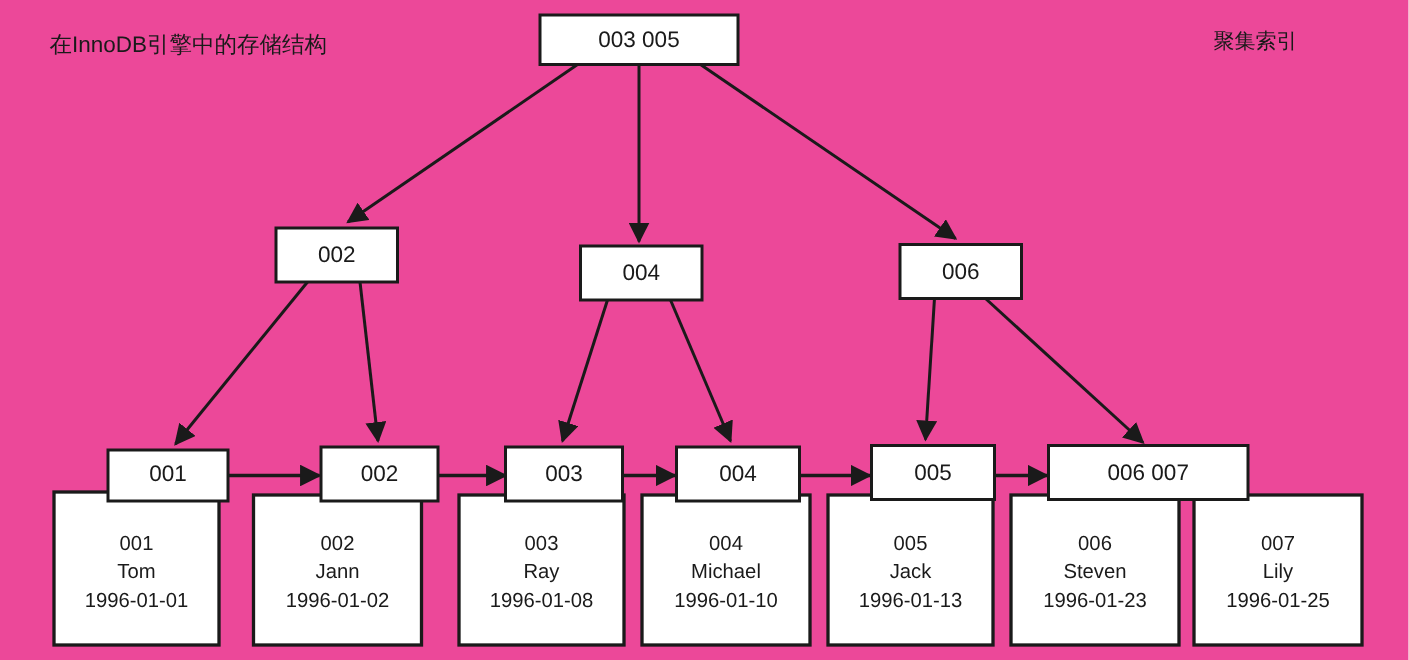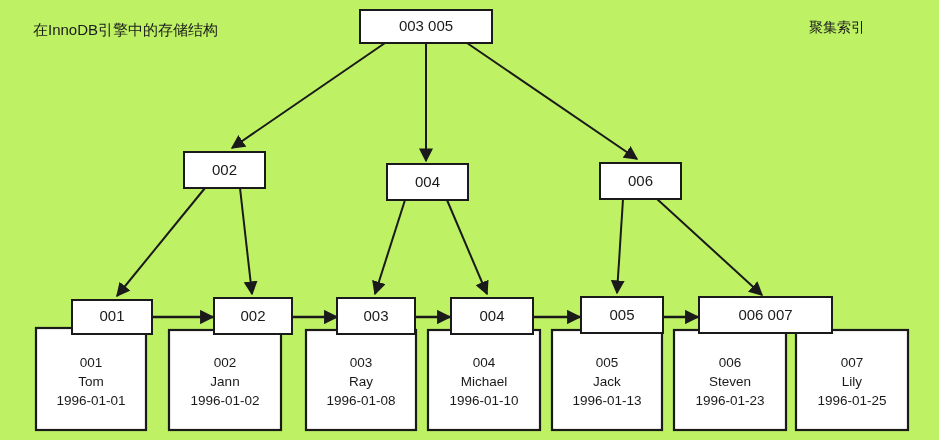--- a/index.html
+++ b/index.html
@@ -7,21 +7,21 @@
     padding: 0;
     background: #ffffff;
   }
   body {
     font-family: "Liberation Sans", "DejaVu Sans", sans-serif;
   }
   #stage {
     position: relative;
     width: 939px;
     height: 440px;
-    background: #bef264;
+    background: #ec4899;
     overflow: hidden;
   }
   svg.diagram {
     position: absolute;
     left: 0;
     top: 0;
     width: 939px;
     height: 440px;
   }
   .box {

